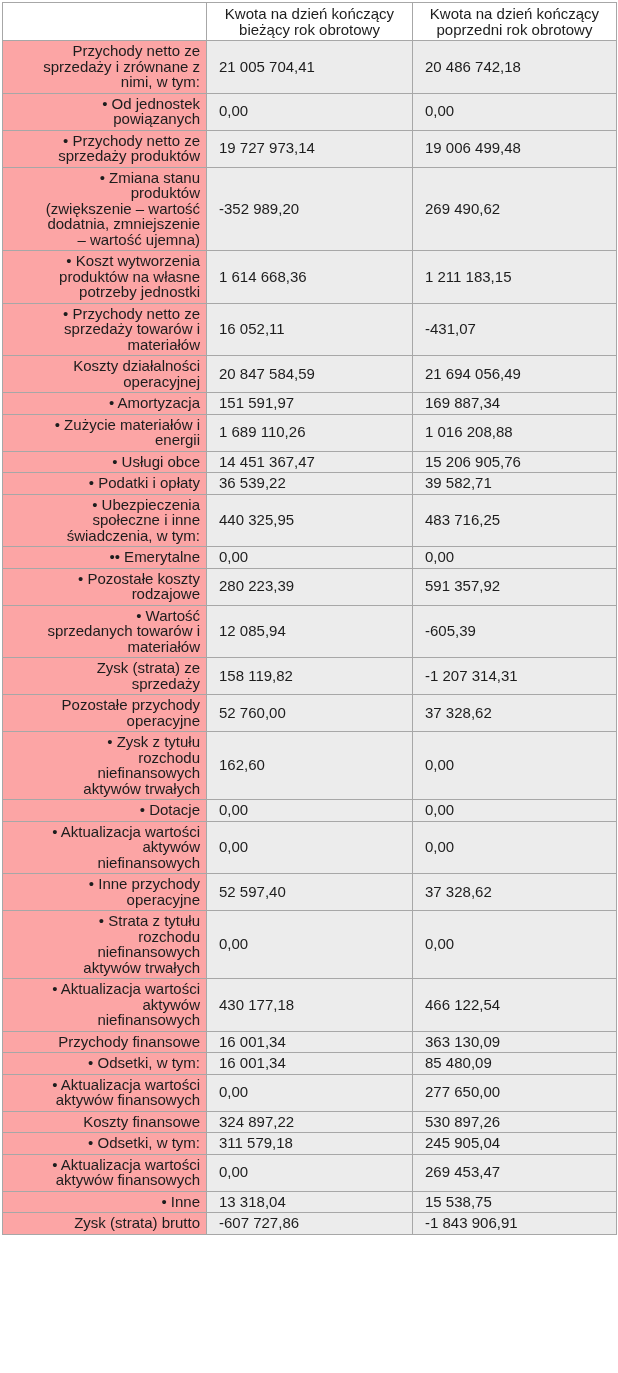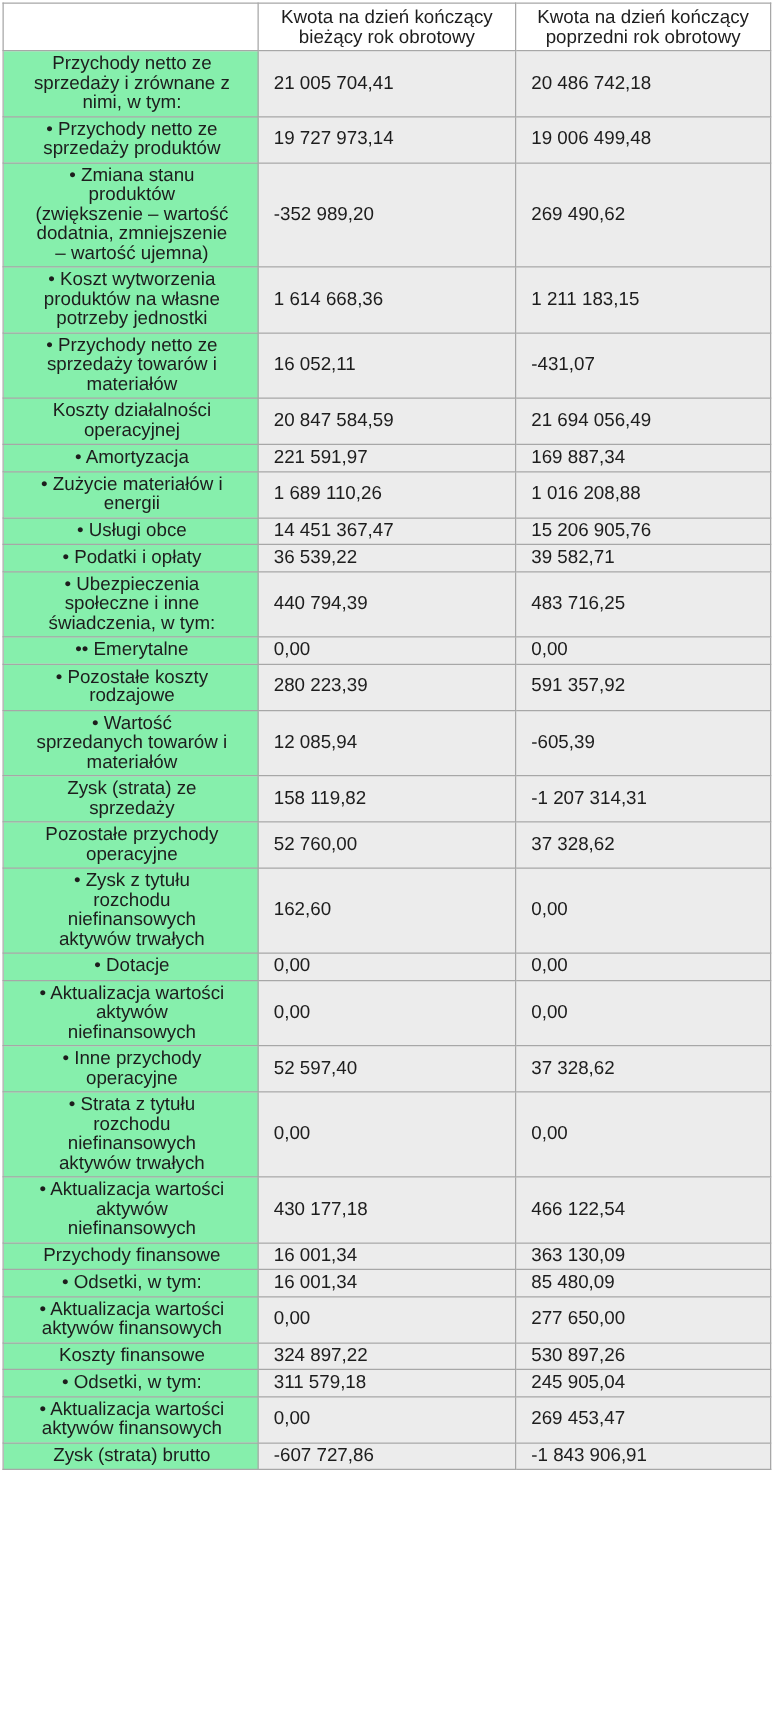--- a/index.html
+++ b/index.html
@@ -31,22 +31,22 @@
   }
   col.c-label    { width: 204px; }
   col.c-current  { width: 206px; }
   col.c-previous { width: 204px; }
   th.head-cell {
     background: #ffffff;
     text-align: center;
     padding: 3px 6px;
   }
   td.label-cell {
-    background: #86efac;
-    text-align: center;
+    background: #fca5a5;
+    text-align: right;
     padding: 2px 6px 3px 8px;
   }
   td.value-cell {
     background: #ececec;
     text-align: left;
     padding: 2px 6px 3px 12px;
   }
 </style>
 </head>
 <body>
@@ -69,20 +69,26 @@
     </thead>
     <tbody>
         <tr>
           <td class="label-cell">Przychody netto ze
 sprzedaży i zrównane z
 nimi, w tym:</td>
           <td class="value-cell">21 005 704,41</td>
           <td class="value-cell">20 486 742,18</td>
         </tr>
         <tr>
+          <td class="label-cell">• Od jednostek
+powiązanych</td>
+          <td class="value-cell">0,00</td>
+          <td class="value-cell">0,00</td>
+        </tr>
+        <tr>
           <td class="label-cell">• Przychody netto ze
 sprzedaży produktów</td>
           <td class="value-cell">19 727 973,14</td>
           <td class="value-cell">19 006 499,48</td>
         </tr>
         <tr>
           <td class="label-cell">• Zmiana stanu
 produktów
 (zwiększenie – wartość
 dodatnia, zmniejszenie
@@ -105,21 +111,21 @@
           <td class="value-cell">-431,07</td>
         </tr>
         <tr>
           <td class="label-cell">Koszty działalności
 operacyjnej</td>
           <td class="value-cell">20 847 584,59</td>
           <td class="value-cell">21 694 056,49</td>
         </tr>
         <tr>
           <td class="label-cell">• Amortyzacja</td>
-          <td class="value-cell">221 591,97</td>
+          <td class="value-cell">151 591,97</td>
           <td class="value-cell">169 887,34</td>
         </tr>
         <tr>
           <td class="label-cell">• Zużycie materiałów i
 energii</td>
           <td class="value-cell">1 689 110,26</td>
           <td class="value-cell">1 016 208,88</td>
         </tr>
         <tr>
           <td class="label-cell">• Usługi obce</td>
@@ -128,21 +134,21 @@
         </tr>
         <tr>
           <td class="label-cell">• Podatki i opłaty</td>
           <td class="value-cell">36 539,22</td>
           <td class="value-cell">39 582,71</td>
         </tr>
         <tr>
           <td class="label-cell">• Ubezpieczenia
 społeczne i inne
 świadczenia, w tym:</td>
-          <td class="value-cell">440 794,39</td>
+          <td class="value-cell">440 325,95</td>
           <td class="value-cell">483 716,25</td>
         </tr>
         <tr>
           <td class="label-cell">•• Emerytalne</td>
           <td class="value-cell">0,00</td>
           <td class="value-cell">0,00</td>
         </tr>
         <tr>
           <td class="label-cell">• Pozostałe koszty
 rodzajowe</td>
@@ -235,19 +241,24 @@
           <td class="value-cell">311 579,18</td>
           <td class="value-cell">245 905,04</td>
         </tr>
         <tr>
           <td class="label-cell">• Aktualizacja wartości
 aktywów finansowych</td>
           <td class="value-cell">0,00</td>
           <td class="value-cell">269 453,47</td>
         </tr>
         <tr>
+          <td class="label-cell">• Inne</td>
+          <td class="value-cell">13 318,04</td>
+          <td class="value-cell">15 538,75</td>
+        </tr>
+        <tr>
           <td class="label-cell">Zysk (strata) brutto</td>
           <td class="value-cell">-607 727,86</td>
           <td class="value-cell">-1 843 906,91</td>
         </tr>
       </tbody>
   </table>
 </div>
 
 </body></html>

